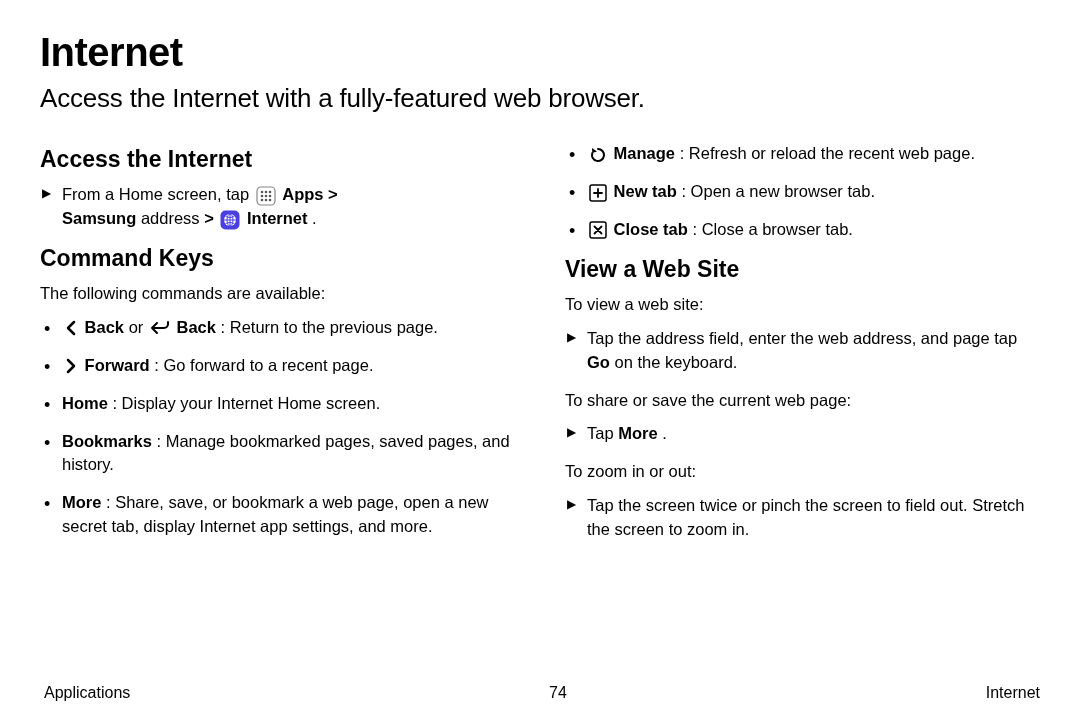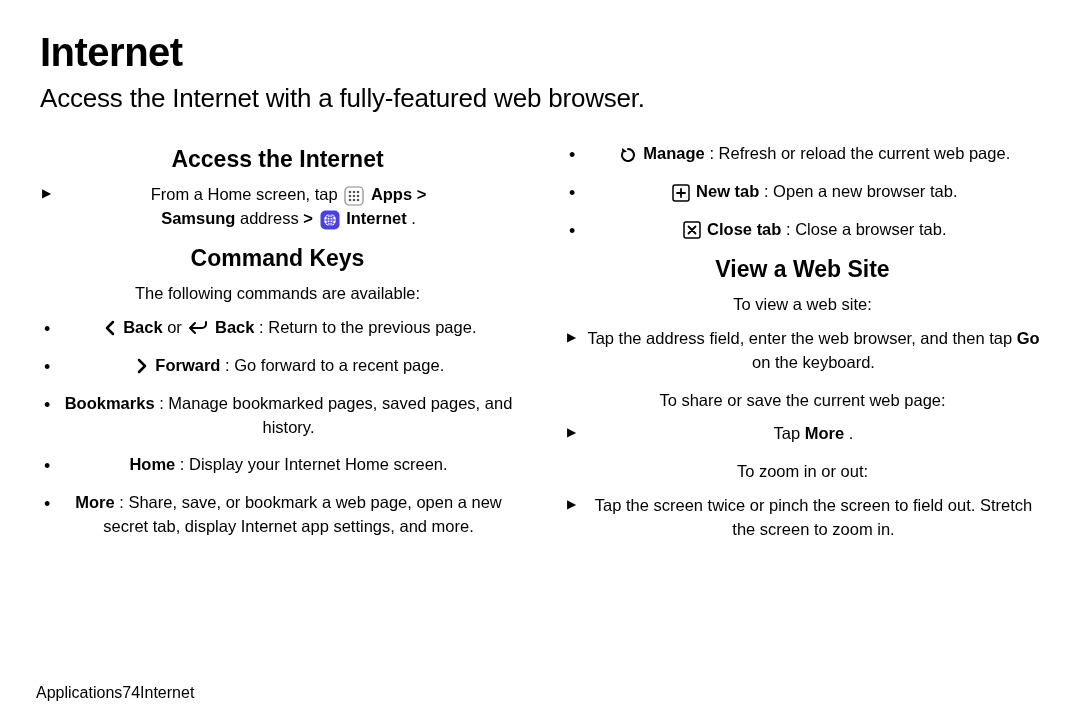--- a/index.html
+++ b/index.html
@@ -20,21 +20,20 @@
   }
   .page-subtitle {
     font-size: 26px;
     font-weight: 400;
     margin-bottom: 28px;
     letter-spacing: -0.2px;
   }
   .columns {
     display: flex;
     gap: 50px;
-    text-align: center;
   }
   .col {
     flex: 1;
     min-width: 0;
   }
   .section-heading {
     font-size: 23px;
     font-weight: 700;
     margin-bottom: 10px;
     margin-top: 4px;
@@ -73,23 +72,24 @@
   .inline-icon {
     display: inline-flex;
     align-items: center;
     justify-content: center;
     vertical-align: middle;
     margin: 0 2px;
   }
   .footer {
     position: absolute;
     bottom: 18px;
-    left: 36px;
+    left: 44px;
     right: 40px;
     display: flex;
+    justify-content: space-between;
     font-size: 16px;
   }
   svg { vertical-align: middle; }
 </style>
 </head>
 <body>
 
 <h1 class="page-title">Internet</h1>
 <div class="page-subtitle">Access the Internet with a fully-featured web browser.</div>
 
@@ -155,45 +155,45 @@
       <li>
         <span class="inline-icon">
           <svg width="14" height="16" viewBox="0 0 14 16">
               <path d="M4 2 L10 8 L4 14" stroke="#000" stroke-width="2.5" fill="none" stroke-linecap="round" stroke-linejoin="round"></path>
             </svg>
         </span>
         <span class="b">Forward</span>
         <span> : Go forward to a recent page.</span>
       </li>
       <li>
+        <span class="b">Home</span>
+        <span>: Display your Internet Home screen.</span>
+      </li>
+      <li>
         <span class="b">Bookmarks</span>
         <span>: Manage bookmarked pages, saved pages, and history.</span>
-      </li>
-      <li>
-        <span class="b">Home</span>
-        <span>: Display your Internet Home screen.</span>
       </li>
       <li>
         <span class="b">More</span>
         <span>: Share, save, or bookmark a web page, open a new secret tab, display Internet app settings, and more.</span>
       </li>
     </ul>
   </div>
 
   <div class="col">
     <ul class="bullets">
       <li>
         <span class="inline-icon">
           <svg width="18" height="18" viewBox="0 0 18 18">
               <path d="M9 3 a6 6 0 1 1 -5.7 4.1" stroke="#000" stroke-width="2" fill="none" stroke-linecap="round"></path>
               <path d="M3 2 L3.3 7.1 L8 5.5 Z" fill="#000"></path>
             </svg>
         </span>
         <span class="b">Manage</span>
-        <span> : Refresh or reload the current web page.</span>
+        <span> : Refresh or reload the recent web page.</span>
       </li>
       <li>
         <span class="inline-icon">
           <svg width="18" height="18" viewBox="0 0 18 18">
               <rect x="1" y="1" width="16" height="16" rx="2" fill="none" stroke="#000" stroke-width="1.5"></rect>
               <path d="M9 5v8 M5 9h8" stroke="#000" stroke-width="1.8" stroke-linecap="round"></path>
             </svg>
         </span>
         <span class="b">New tab</span>
         <span> : Open a new browser tab.</span>
@@ -208,21 +208,21 @@
         <span class="b">Close tab</span>
         <span> : Close a browser tab.</span>
       </li>
     </ul>
 
     <h2 class="section-heading mt">View a Web Site</h2>
 
     <div class="body-text">To view a web site:</div>
     <ul class="triangles">
       <li>
-        <span>Tap the address field, enter the web browser, and then tap </span>
+        <span>Tap the address field, enter the web address, and page tap </span>
         <span class="b">Go</span>
         <span> on the keyboard.</span>
       </li>
     </ul>
 
     <div class="body-text">To share or save the current web page:</div>
     <ul class="triangles">
       <li>
         <span>Tap </span>
         <span class="b">More</span>

